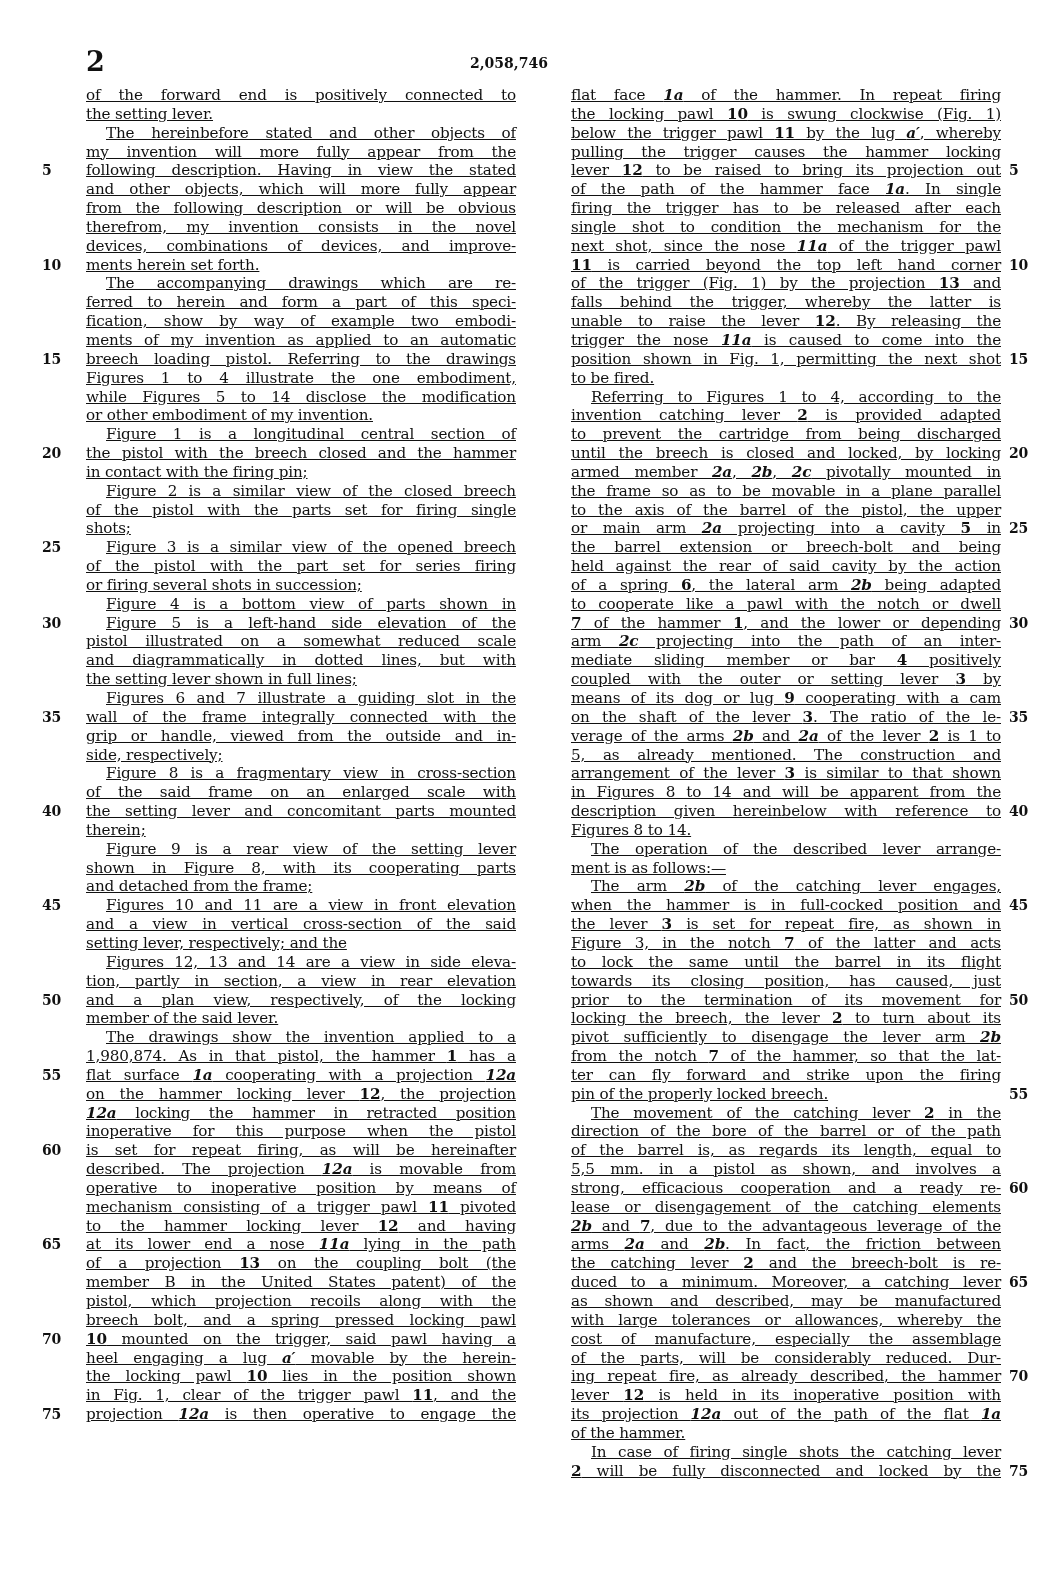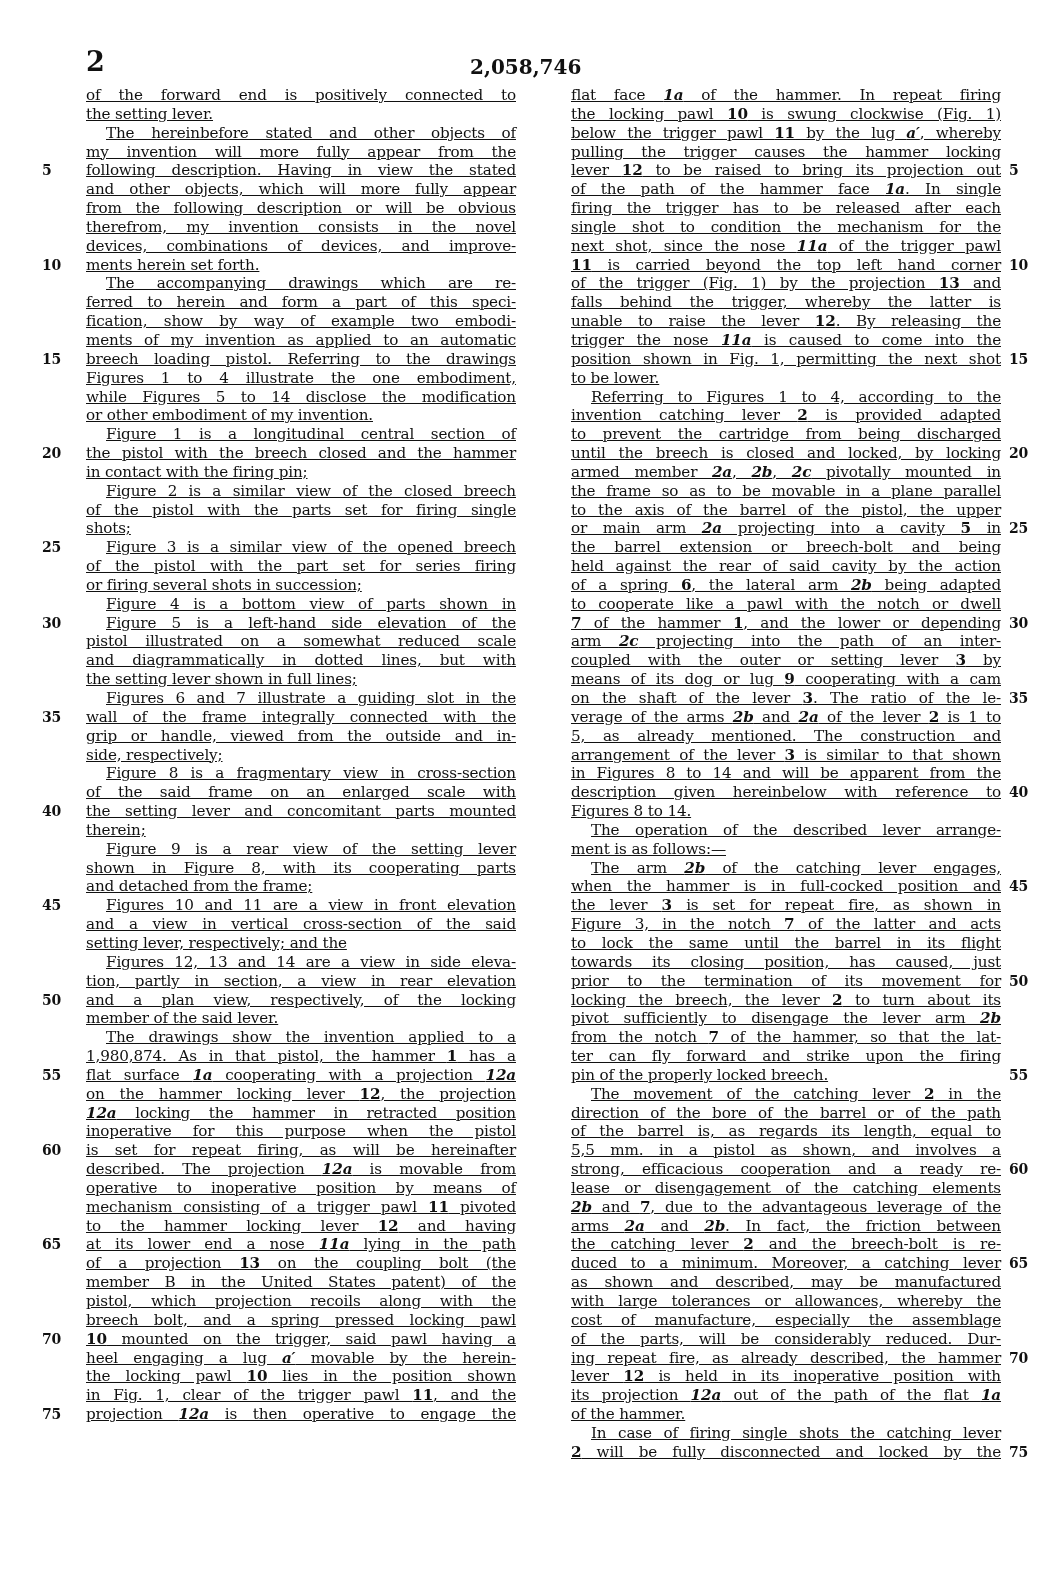--- a/index.html
+++ b/index.html
@@ -1,18 +1,18 @@
 <!DOCTYPE html>
 <html><head>
 <meta charset="utf-8">
 <style>
   html, body { margin: 0; padding: 0; background: #ffffff; }
   body { width: 1045px; height: 1569px; position: relative; overflow: hidden; color: #111; font-family: "DejaVu Serif", serif; }
   .hdr-page { position: absolute; left: 86px; top: 46px; font-size: 27px; font-weight: bold; font-family: "DejaVu Serif", serif; }
-  .hdr-patent { position: absolute; left: 470px; top: 55px; font-size: 20px; font-weight: bold; font-family: "DejaVu Serif", serif; }
+  .hdr-patent { position: absolute; left: 470px; top: 55px; font-size: 14px; font-weight: bold; font-family: "DejaVu Serif", serif; }
   .col { position: absolute; top: 86px; width: 430px; text-decoration: underline; }
   .col-left { left: 86px; }
   .col-right { left: 571px; }
   .line { height: 18.85px; line-height: 18.85px; font-size: 15.2px; white-space: nowrap; text-align: justify; text-align-last: justify; letter-spacing: -0.15px; position: relative; }
   .line.last { text-align-last: left; }
   .line.indent { padding-left: 20px; }
   .num { position: absolute; font-size: 14px; font-weight: bold; font-family: "DejaVu Serif", serif; width: 30px; }
   .col-left .num { left: -44px; text-align: right; }
   .col-right .num { left: 438px; text-align: left; }
   b.ref { font-weight: bold; }
@@ -106,35 +106,36 @@
     <div class="line">of the path of the hammer face <i class="ref">1a</i>. In single</div>
     <div class="line">firing the trigger has to be released after each</div>
     <div class="line">single shot to condition the mechanism for the</div>
     <div class="line">next shot, since the nose <i class="ref">11a</i> of the trigger pawl</div>
     <div class="line"><b class="ref">11</b> is carried beyond the top left hand corner<span class="num">10</span></div>
     <div class="line">of the trigger (Fig. 1) by the projection <b class="ref">13</b> and</div>
     <div class="line">falls behind the trigger, whereby the latter is</div>
     <div class="line">unable to raise the lever <b class="ref">12</b>. By releasing the</div>
     <div class="line">trigger the nose <i class="ref">11a</i> is caused to come into the</div>
     <div class="line">position shown in Fig. 1, permitting the next shot<span class="num">15</span></div>
-    <div class="line last">to be lower.</div>
+    <div class="line last">to be fired.</div>
     <div class="line indent">Referring to Figures 1 to 4, according to the</div>
     <div class="line">invention catching lever <b class="ref">2</b> is provided adapted</div>
     <div class="line">to prevent the cartridge from being discharged</div>
     <div class="line">until the breech is closed and locked, by locking<span class="num">20</span></div>
     <div class="line">armed member <i class="ref">2a</i>, <i class="ref">2b</i>, <i class="ref">2c</i> pivotally mounted in</div>
     <div class="line">the frame so as to be movable in a plane parallel</div>
     <div class="line">to the axis of the barrel of the pistol, the upper</div>
     <div class="line">or main arm <i class="ref">2a</i> projecting into a cavity <b class="ref">5</b> in<span class="num">25</span></div>
     <div class="line">the barrel extension or breech-bolt and being</div>
     <div class="line">held against the rear of said cavity by the action</div>
     <div class="line">of a spring <b class="ref">6</b>, the lateral arm <i class="ref">2b</i> being adapted</div>
     <div class="line">to cooperate like a pawl with the notch or dwell</div>
     <div class="line"><b class="ref">7</b> of the hammer <b class="ref">1</b>, and the lower or depending<span class="num">30</span></div>
     <div class="line">arm <i class="ref">2c</i> projecting into the path of an inter-</div>
+    <div class="line">mediate sliding member or bar <b class="ref">4</b> positively</div>
     <div class="line">coupled with the outer or setting lever <b class="ref">3</b> by</div>
     <div class="line">means of its dog or lug <b class="ref">9</b> cooperating with a cam</div>
     <div class="line">on the shaft of the lever <b class="ref">3</b>. The ratio of the le-<span class="num">35</span></div>
     <div class="line">verage of the arms <i class="ref">2b</i> and <i class="ref">2a</i> of the lever <b class="ref">2</b> is 1 to</div>
     <div class="line">5, as already mentioned. The construction and</div>
     <div class="line">arrangement of the lever <b class="ref">3</b> is similar to that shown</div>
     <div class="line">in Figures 8 to 14 and will be apparent from the</div>
     <div class="line">description given hereinbelow with reference to<span class="num">40</span></div>
     <div class="line last">Figures 8 to 14.</div>
     <div class="line indent">The operation of the described lever arrange-</div>

